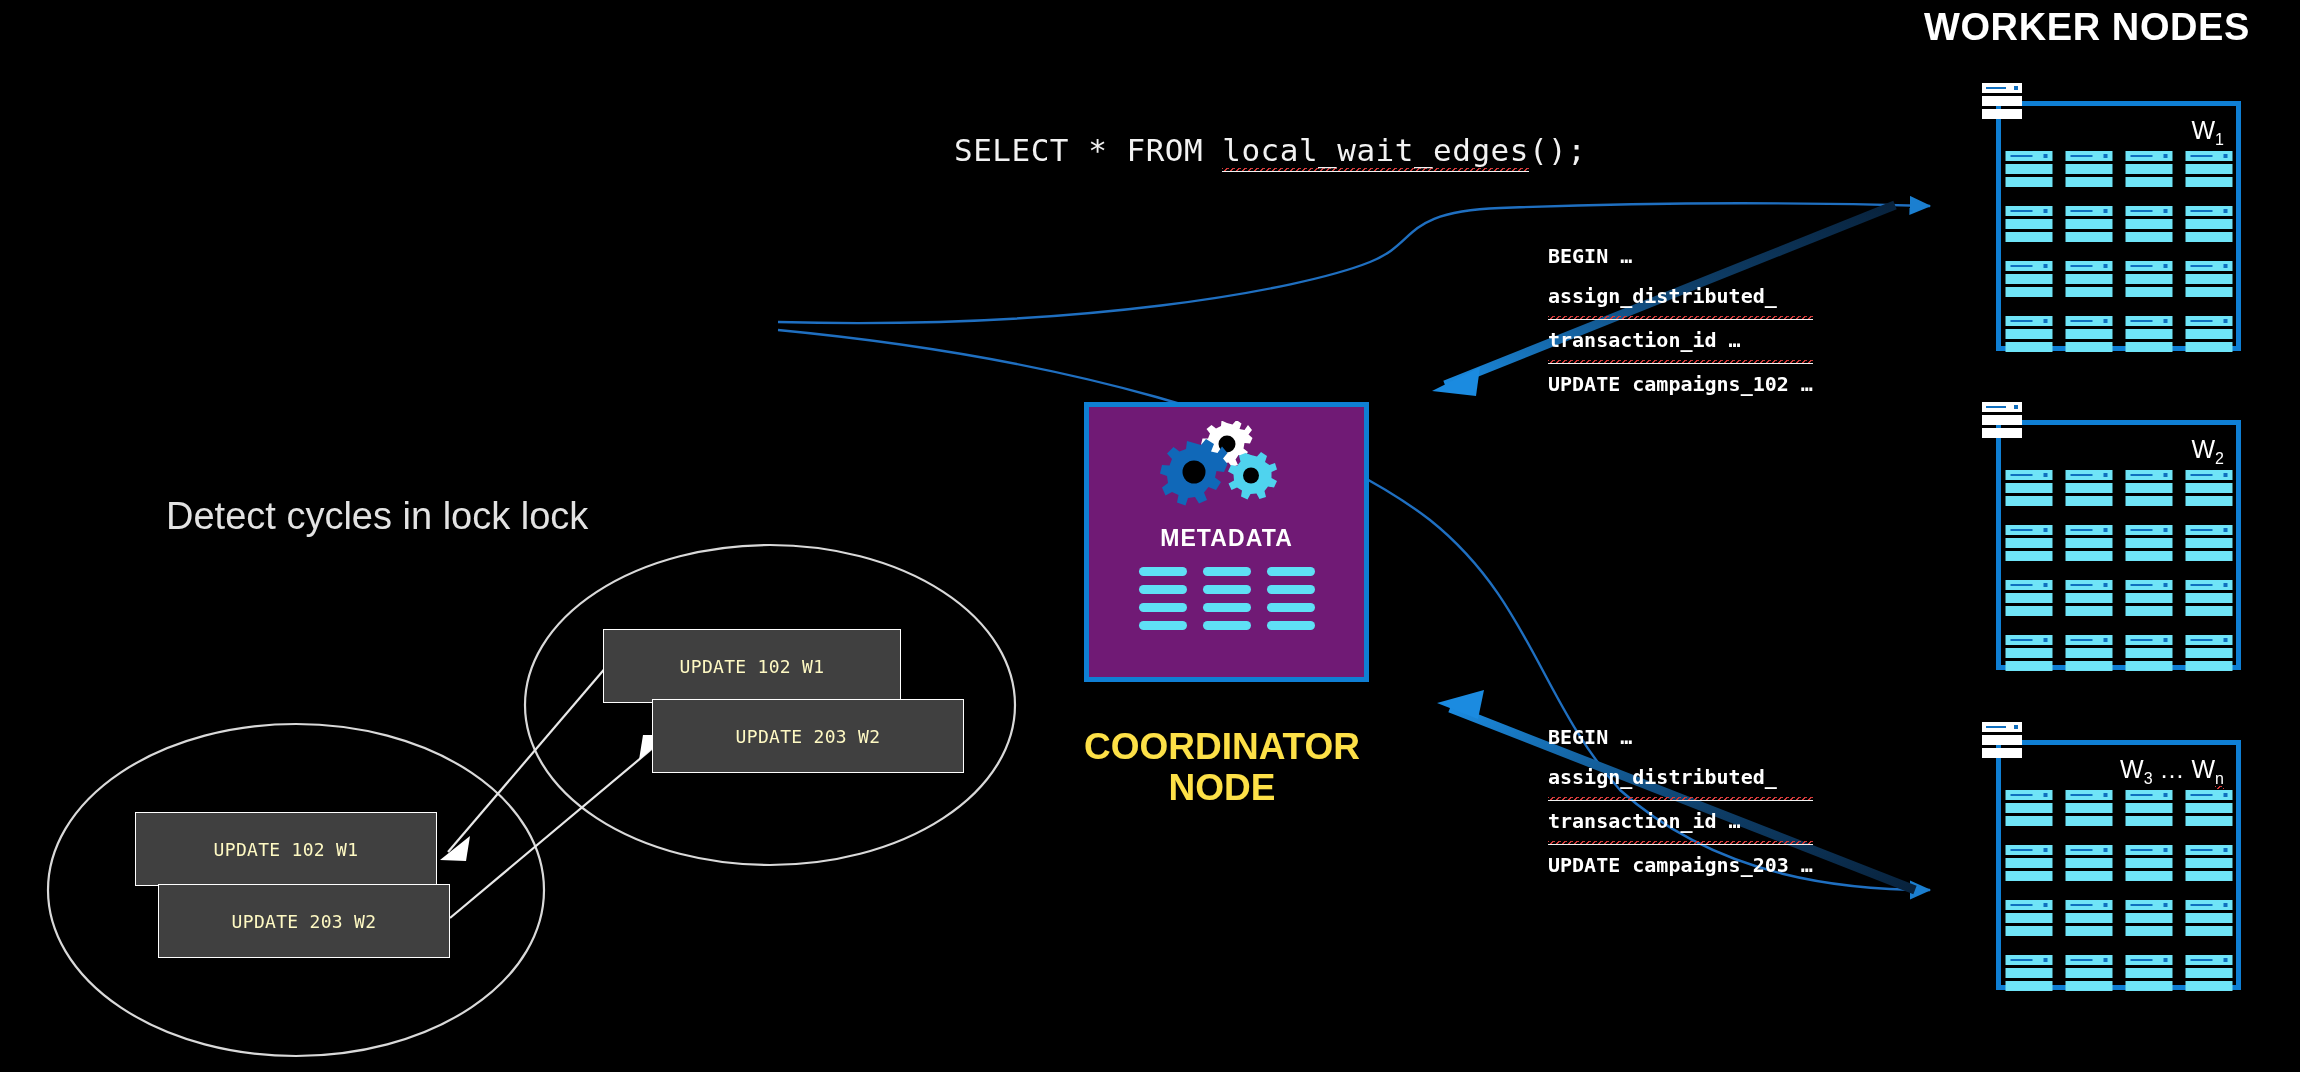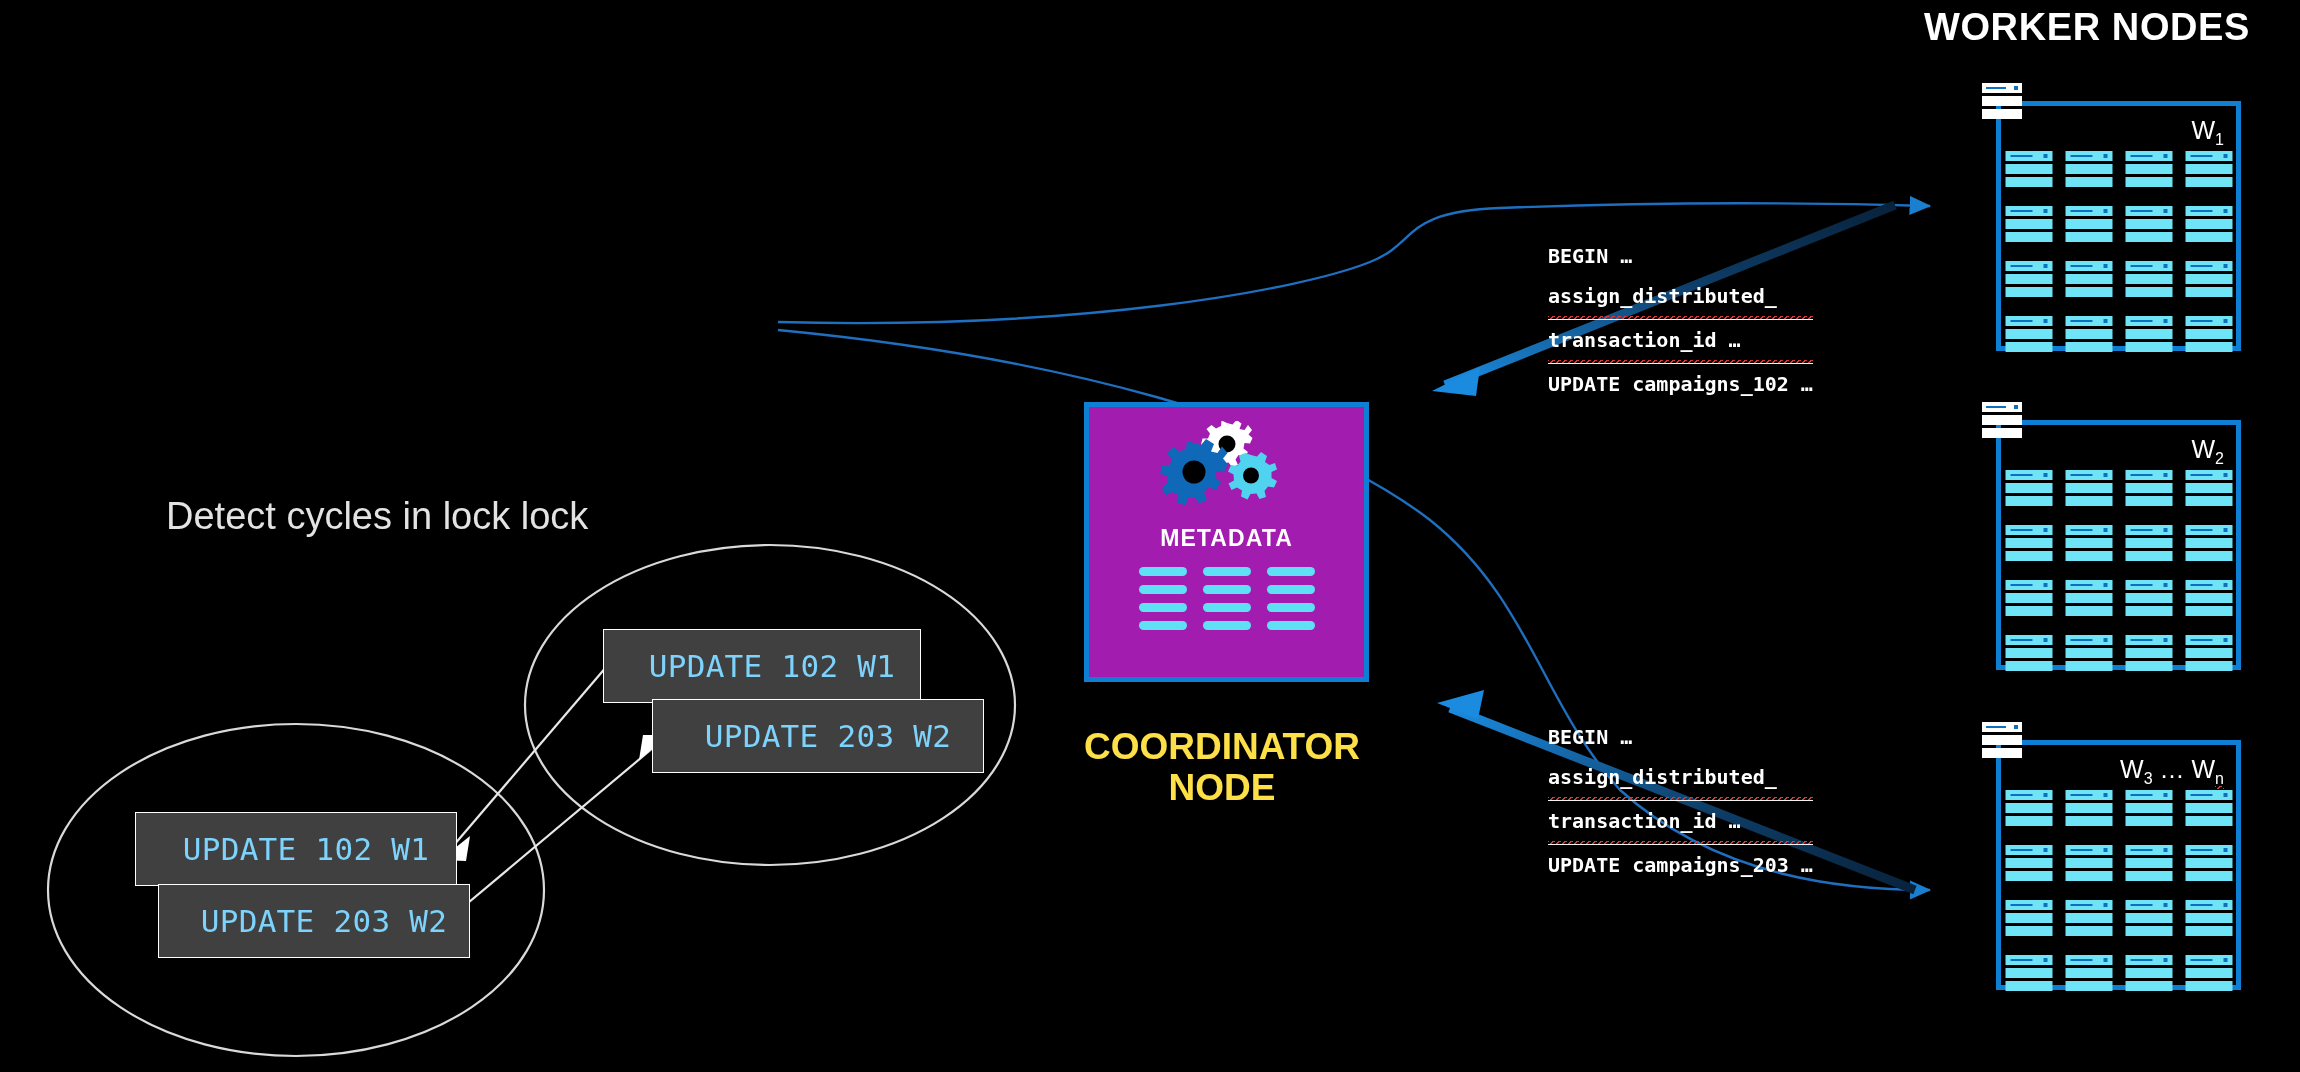--- a/index.html
+++ b/index.html
@@ -51,21 +51,21 @@
     background:#4472c4;border-radius:50%;
     display:flex;align-items:center;justify-content:center;
   }
   #deadlock-ellipse .lbl{
     color:#fff;font-size:46px;line-height:1.14;text-align:center;white-space:pre-line;
   }
 
   
   #coordinator-node{
     position:absolute;left:1084px;top:402px;width:275px;height:270px;
-    border:5px solid #0f7fd4;background:#a21caf;
+    border:5px solid #0f7fd4;background:#701a75;
   }
   #coordinator-node .gears{position:absolute;left:0;top:14px;width:100%;height:92px;}
   #coordinator-node .meta-label{
     position:absolute;left:0;top:118px;width:100%;text-align:center;
     color:#fff;font-size:23px;font-weight:bold;letter-spacing:1.1px;
   }
   #coordinator-node .bars{
     position:absolute;left:0;top:160px;width:100%;
     display:flex;justify-content:center;gap:16px;
   }
@@ -99,21 +99,21 @@
   .server-icon{position:absolute;left:-19px;top:-23px;width:40px;}
   .server-icon .sbar{position:relative;height:10px;background:#ffffff;margin-bottom:3px;}
   .server-icon .sbar.top::before{content:"";position:absolute;left:4px;top:4px;width:20px;height:2px;background:#0f6fbf;}
   .server-icon .sbar.top::after{content:"";position:absolute;right:4px;top:3px;width:4px;height:4px;background:#0f6fbf;}
 
   
   .lock-box{
     position:absolute;background:#404040;border:1.6px solid #ffffff;
     display:flex;align-items:center;justify-content:center;
     font-family:"DejaVu Sans Mono","Liberation Mono",monospace;
-    font-size:31px;color:#7dd3fc;white-space:nowrap;letter-spacing:.3px;padding-left:20px;
+    font-size:18px;color:#fef9c3;white-space:nowrap;letter-spacing:.3px;
   }
   #lock-box-a1{left:603px;top:629px;width:296px;height:72px;}
   #lock-box-a2{left:652px;top:699px;width:310px;height:72px;}
   #lock-box-b1{left:135px;top:812px;width:300px;height:72px;}
   #lock-box-b2{left:158px;top:884px;width:290px;height:72px;}
 </style>
 </head>
 <body>
 
 <div class="stage">
@@ -156,20 +156,23 @@
       <line x1="450" y1="918" x2="660" y2="742" stroke="#E8E8E8" stroke-width="2.2"></line>
       <path d="M668,735 L639,760 L643,735 z" fill="#FFFFFF"></path>
     </g>
   </svg>
 
   <div id="worker-nodes-title">WORKER NODES</div>
 
   <div id="coordinator-title">COORDINATOR
 NODE</div>
 
+  <div id="select-query">
+    <span>SELECT * FROM </span><span class="squiggle">local_wait_edges</span><span>();</span>
+  </div>
 
   <div class="txn-block" id="txn-block-1">
     <span class="txn-line">BEGIN …</span>
     <span class="txn-line squiggle">assign_distributed_</span>
     <span class="txn-line squiggle">transaction_id …</span>
     <span class="txn-line">UPDATE campaigns_102 …</span>
   </div>
 
   <div class="txn-block" id="txn-block-2">
     <span class="txn-line">BEGIN …</span>

